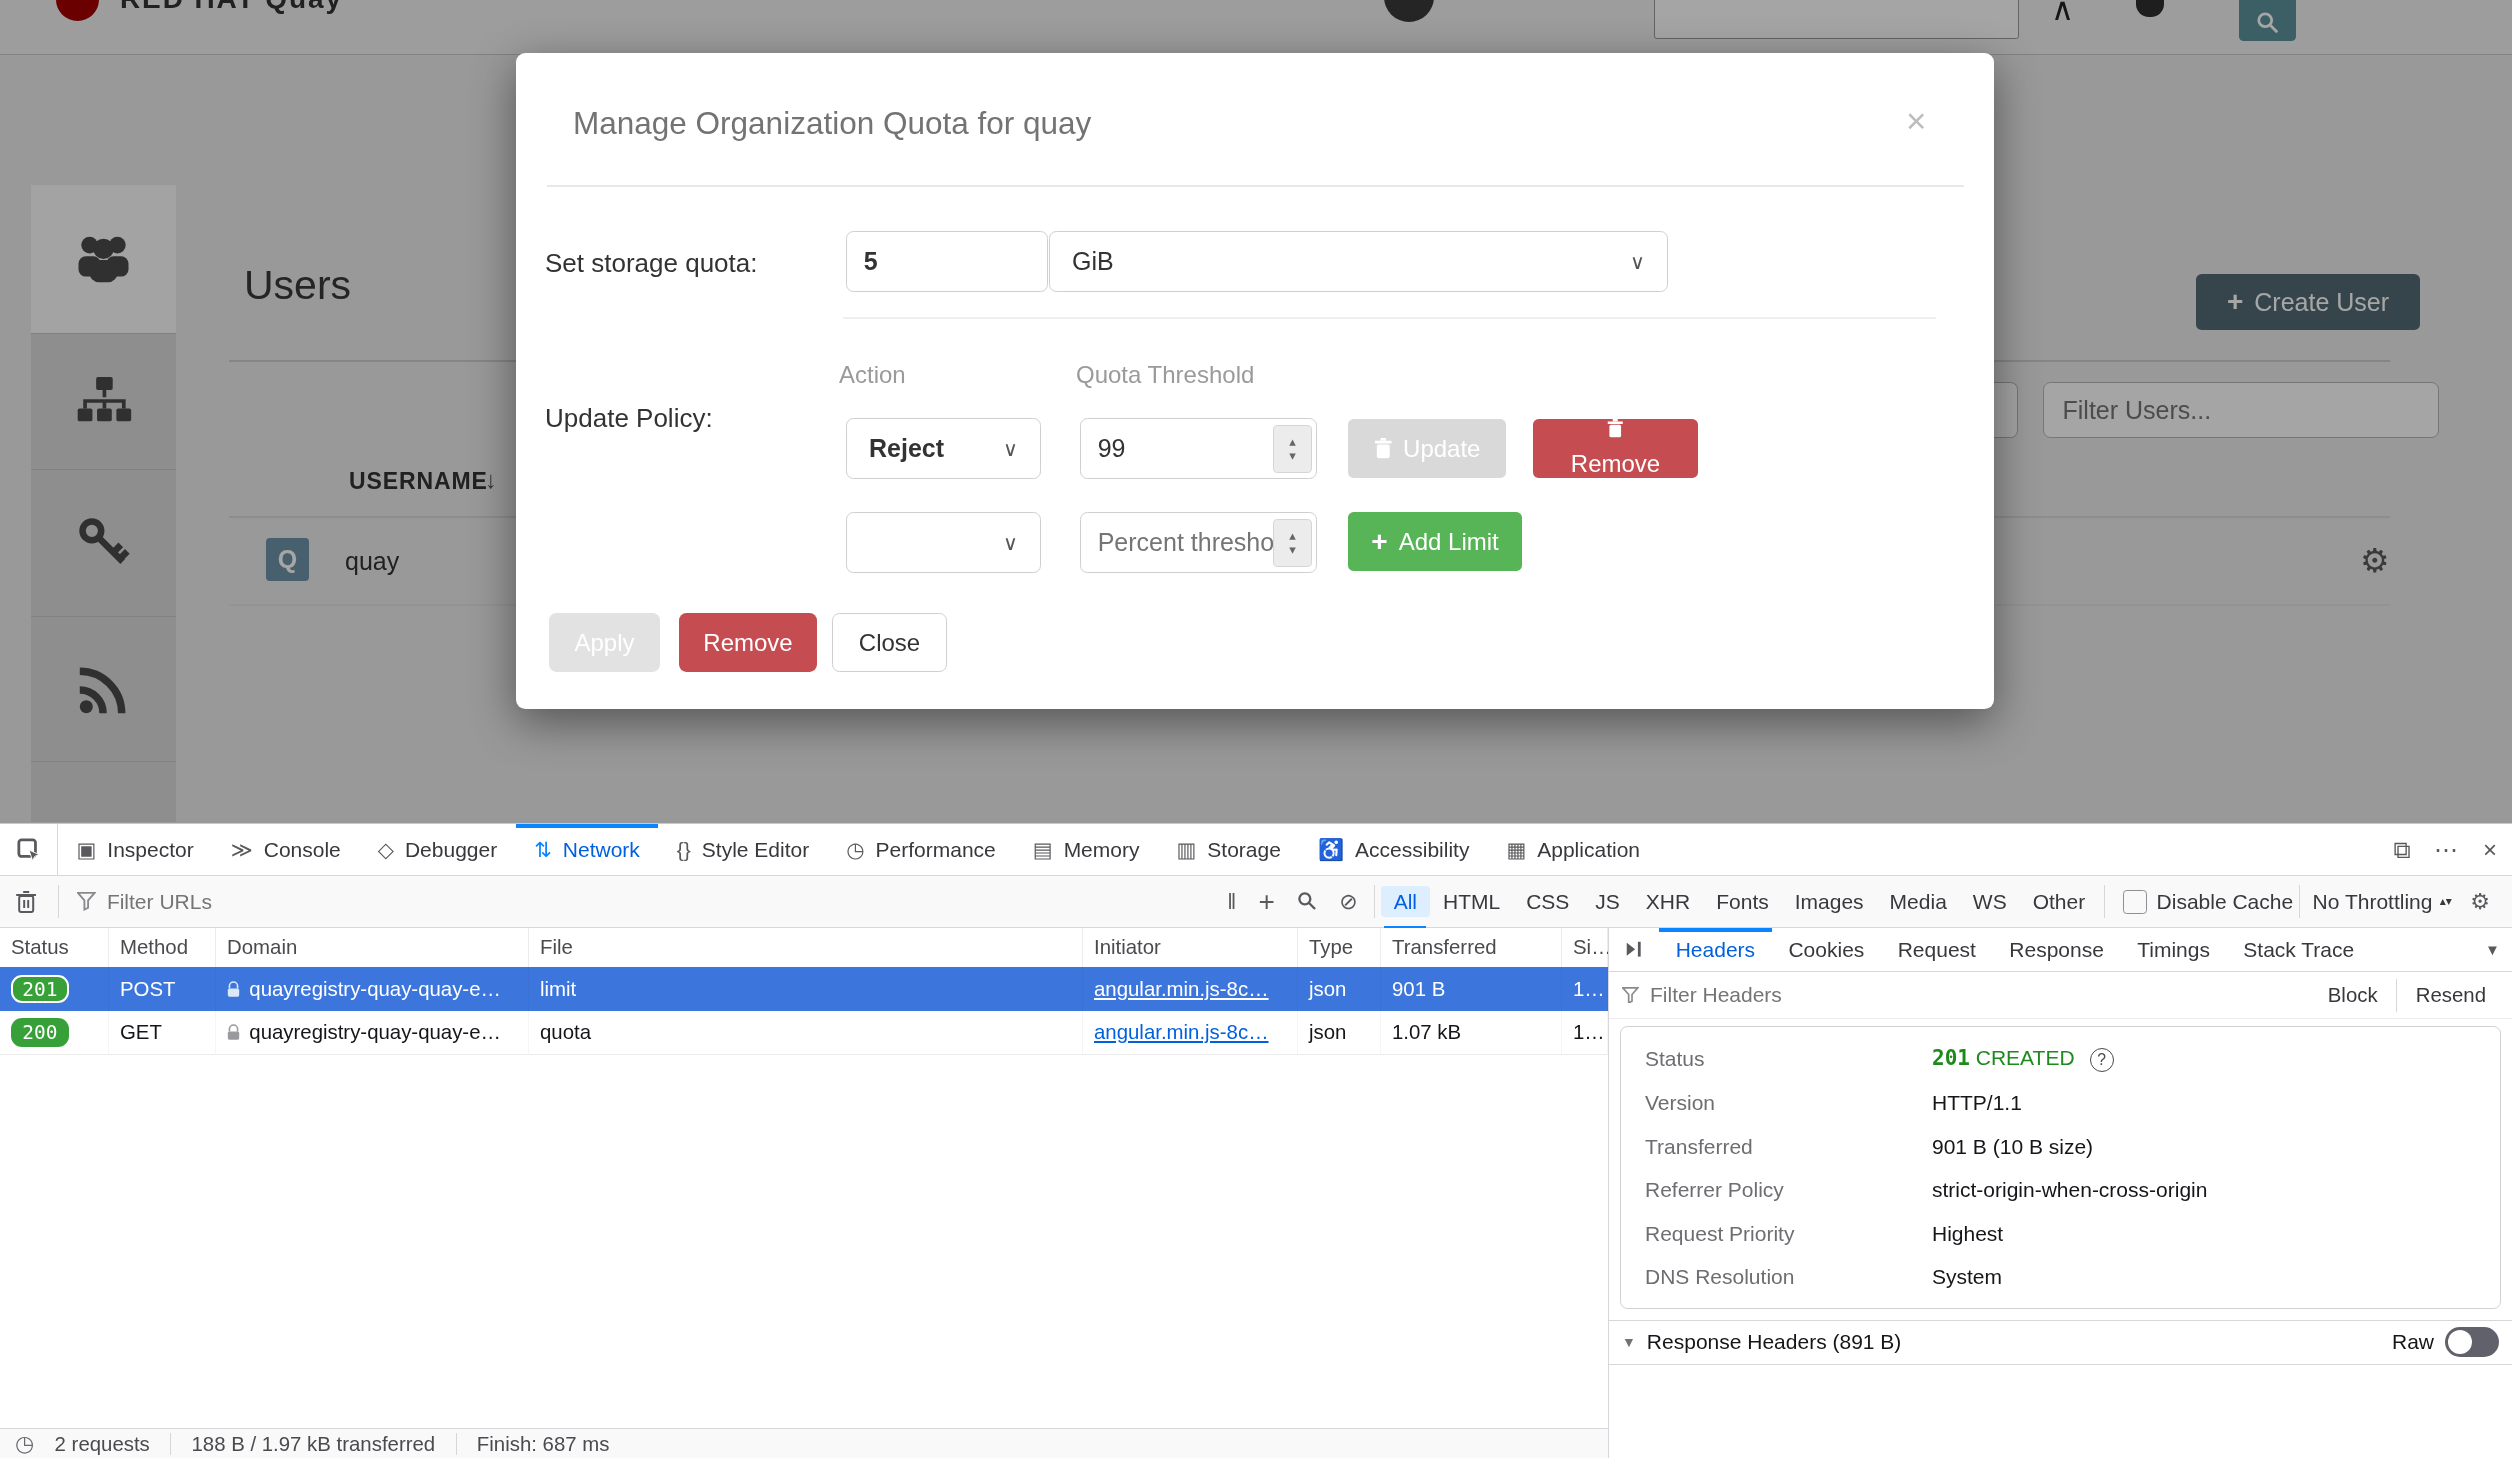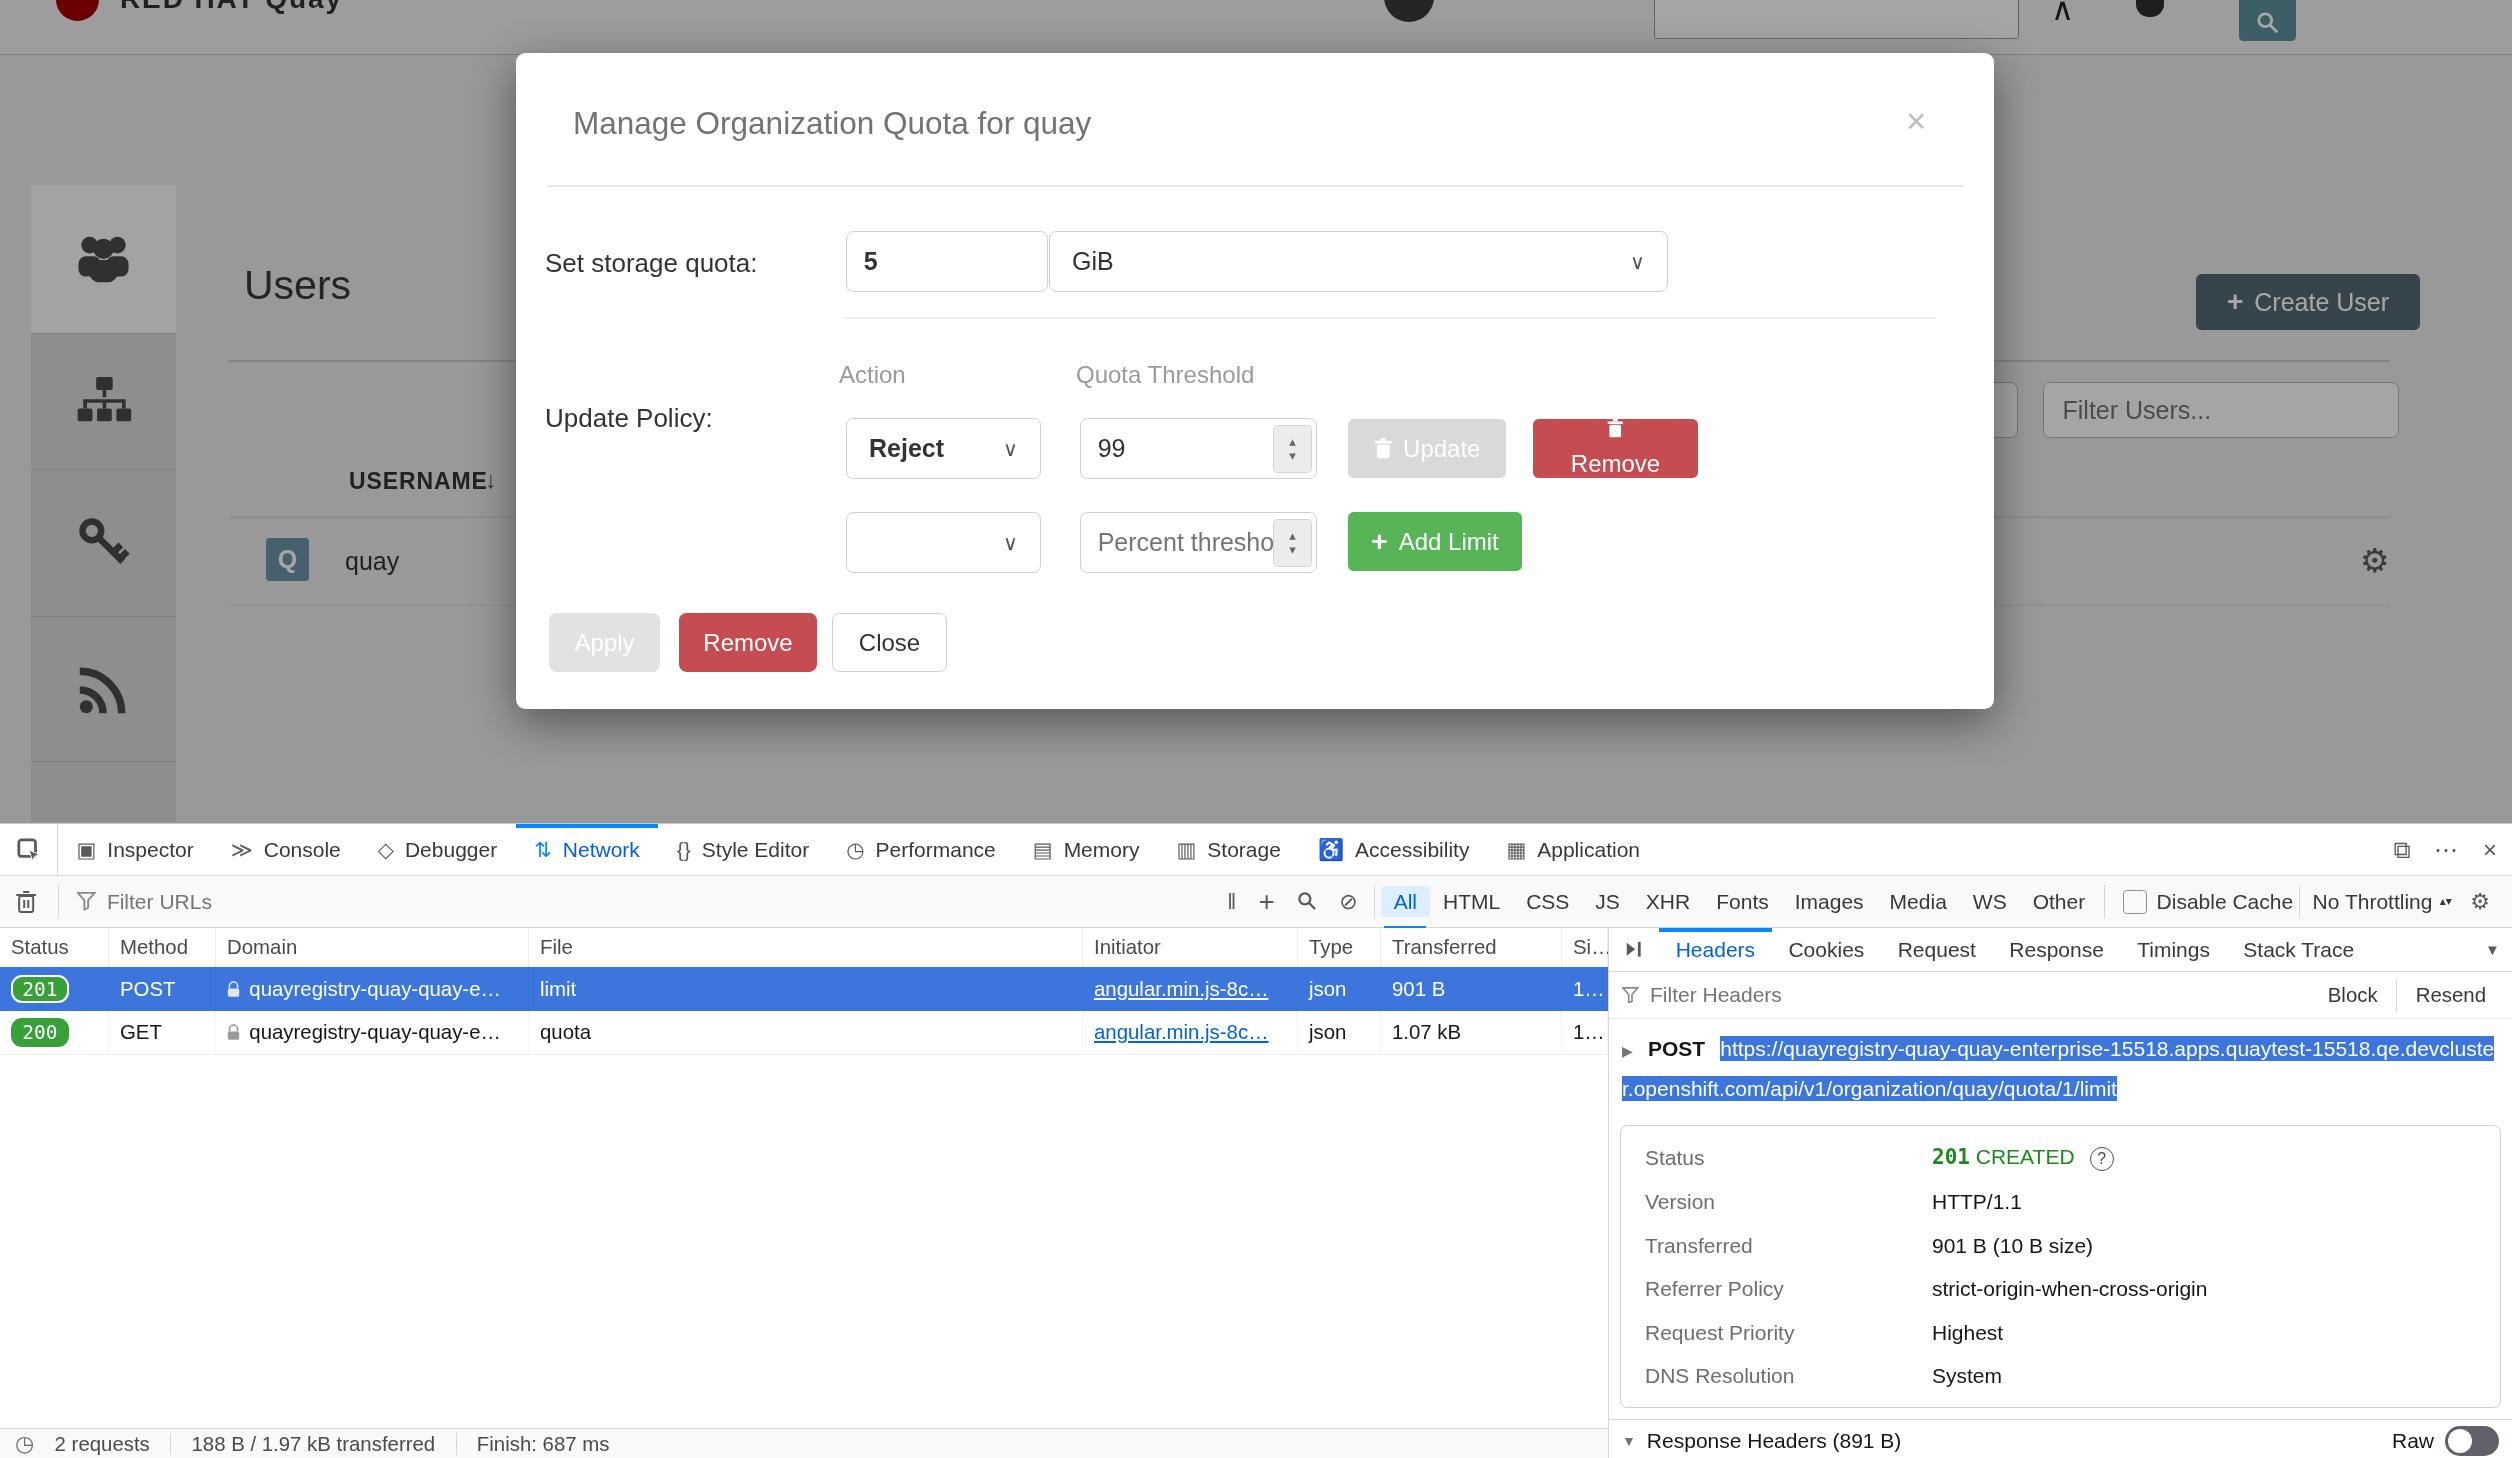--- a/index.html
+++ b/index.html
@@ -23,21 +23,21 @@
 
   #sidebar{position:absolute;left:31px;top:185px;width:145px;height:637px;background:#dadada;}
   .side-tile{position:absolute;left:0;width:145px;display:flex;align-items:center;justify-content:center;
              border-bottom:0.9px solid #c6c6c6;}
   .side-tile.active{background:#fafafa;}
 
   .pg-title{position:absolute;left:244px;top:262px;font-size:41px;color:#3a3a3a;}
   .hline{position:absolute;background:#cdcdcd;height:1.9px;}
   .btn-create{position:absolute;left:2196px;top:274px;width:224px;height:56px;background:#546b73;border-radius:5.6px;
               color:#fff;font-size:25px;display:flex;align-items:center;justify-content:center;gap:11px;}
-  .filter-users{position:absolute;left:2043px;top:382px;width:356px;height:56px;border:1.9px solid #b5b5b5;
+  .filter-users{position:absolute;left:2043px;top:382px;width:396px;height:56px;border:1.9px solid #b5b5b5;
                 border-radius:7.4px;background:#fdfdfd;box-sizing:border-box;font-size:25px;color:#444;
                 padding:0 18.5px;font-family:"Liberation Sans",sans-serif;}
   .partial-btn{position:absolute;left:1982px;top:382px;width:36px;height:56px;border:1.9px solid #b5b5b5;
                border-left:none;border-radius:0 7.4px 7.4px 0;background:#fdfdfd;box-sizing:border-box;}
   .col-head{position:absolute;left:349px;top:468px;font-size:23px;font-weight:bold;color:#333;letter-spacing:0.9px;}
   .sort-ic{position:absolute;left:485px;top:466px;font-size:24px;color:#555;}
   .row-avatar{position:absolute;left:266px;top:538px;width:43px;height:43px;background:#6f94a9;border-radius:3.7px;
               color:#fff;font-size:25px;font-weight:bold;display:flex;align-items:center;justify-content:center;}
   .row-user{position:absolute;left:345px;top:547px;font-size:25px;color:#333;}
   .row-gear{position:absolute;left:2360px;top:541px;font-size:33px;color:#5a5a5a;}
@@ -465,25 +465,20 @@
       <div id="rp-filter">
         <svg width="16.7" height="16.7" viewBox="0 0 20 20" style="margin-right:9.3px;">
           <path d="M1 1 h18 l-7 8 v8 l-4 2 v-10 z" fill="none" stroke="#8a8a8e" stroke-width="2"></path>
         </svg>
         <input class="fi-input" style="flex: 1 1 0%;" placeholder="Filter Headers">
         <span class="rp-act">Block</span>
         <div class="vsep"></div>
         <span class="rp-act">Resend</span>
       </div>
 
-      <div id="rp-url">
-        <span style="color:#737373;font-size:14px;margin-right:9.3px;">▶</span>
-        <span style="font-weight:bold;color:#16161a;margin-right:9.3px;">POST</span>
-        <span class="url-sel">https://quayregistry-quay-quay-enterprise-15518.apps.quaytest-15518.qe.devcluster.openshift.com/api/v1/organization/quay/quota/1/limit</span>
-      </div>
 
       <div id="rp-box">
         <div class="sum-row">
           <span class="sum-label">Status</span>
           <span class="sum-value">
             <span class="grn mono-b">201</span>
             <span class="grn">CREATED</span>
             <span class="qcirc">?</span>
           </span>
         </div>

